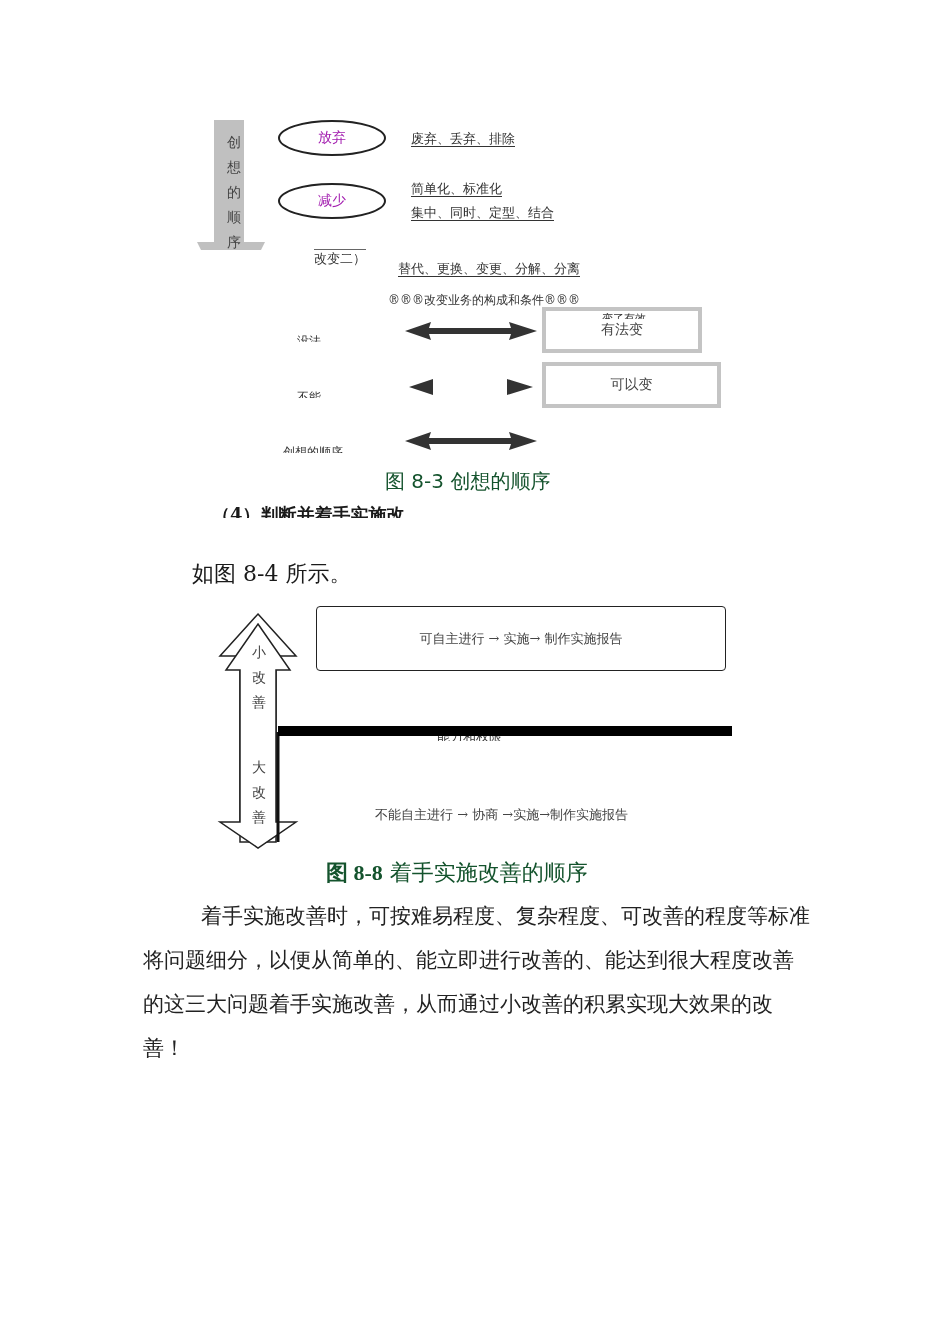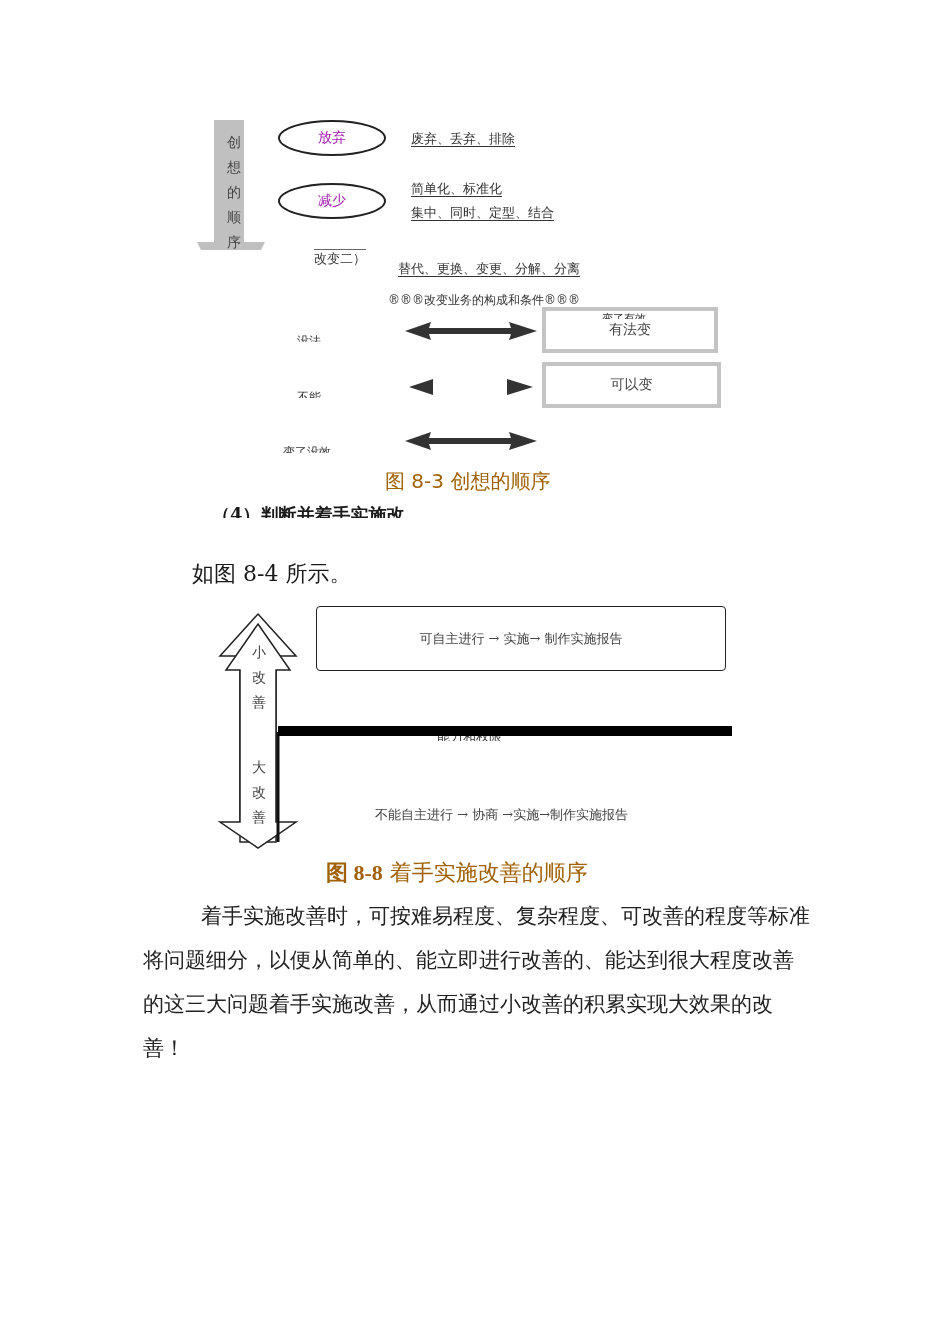--- a/index.html
+++ b/index.html
@@ -6,21 +6,21 @@
   body { width:950px; height:1344px; position:relative; overflow:hidden;
          font-family:"DejaVu Serif","Liberation Serif",serif; color:#1a1a1a; }
   .abs { position:absolute; }
   .small { font-size:13px; color:#333; }
   .u { text-decoration:underline; text-underline-offset:3px; }
   .ellipse { position:absolute; border:2px solid #222; border-radius:50%;
              display:flex; align-items:center; justify-content:center; font-size:14px; color:#a21caf; background:#fff; }
   .gbox { position:absolute; border:4px solid #c4c4c4; background:#fff;
           display:flex; align-items:center; justify-content:center; font-size:14px; color:#444; box-sizing:border-box; overflow:hidden; }
   .clip { position:absolute; overflow:hidden; font-size:12px; color:#333; white-space:nowrap; }
-  .caption { font-size:22px; color:#a16207; }
+  .caption { font-size:22px; color:#14532d; }
   .para { font-size:21px; line-height:44px; color:#222; position:absolute; left:143px; width:670px; }
   .vtext { position:absolute; font-size:14px; color:#444; line-height:25px; width:20px; text-align:center; }
 </style>
 </head>
 <body>
 
 <div>
 
   <svg class="abs" style="left:197px;top:120px" width="70" height="132">
     <polygon points="17,0 47,0 47,122 68,122 64,130 4,130 0,122 17,122" fill="#c0c0c0"></polygon>
@@ -40,34 +40,34 @@
   <div class="abs small u" style="left:411px;top:180px">简单化、标准化</div>
   <div class="abs small u" style="left:411px;top:204px">集中、同时、定型、结合</div>
 
   <div class="abs small" style="left:314px;top:249px;border-top:1px solid #666">改变二）</div>
   <div class="abs small u" style="left:398px;top:260px">替代、更换、变更、分解、分离</div>
 
   <div class="abs" style="left:388px;top:292px;font-size:12px;color:#333">®®®改变业务的构成和条件®®®</div>
 
   <div class="clip" style="left:297px;top:334px;height:8px;line-height:14px">没法</div>
   <div class="clip" style="left:297px;top:390px;height:8px;line-height:14px">不能</div>
-  <div class="clip" style="left:283px;top:445px;height:8px;line-height:14px">变了没效</div>
+  <div class="clip" style="left:283px;top:445px;height:8px;line-height:14px">创想的顺序</div>
 
   <svg class="abs" style="left:405px;top:320px" width="132" height="22">
     <polygon points="0,11 26,2 24,8 106,8 104,2 132,11 104,20 106,14 24,14 26,20" fill="#333"></polygon>
   </svg>
   <svg class="abs" style="left:405px;top:376px" width="132" height="22">
     <polygon points="4,11 28,3 28,19" fill="#333"></polygon>
     <polygon points="128,11 102,3 102,19" fill="#333"></polygon>
   </svg>
   <svg class="abs" style="left:405px;top:430px" width="132" height="22">
     <polygon points="0,11 26,2 24,8 106,8 104,2 132,11 104,20 106,14 24,14 26,20" fill="#333"></polygon>
   </svg>
 
-  <div class="gbox" style="left:542px;top:307px;width:176px;height:46px">
+  <div class="gbox" style="left:542px;top:307px;width:160px;height:46px">
     <div class="clip" style="left:56px;top:2px;height:6px;line-height:12px;font-size:11px">变了有效</div>
     <span>有法变</span>
   </div>
   <div class="gbox" style="left:542px;top:362px;width:179px;height:46px">
     <span>可以变</span>
   </div>
 
   <div class="abs caption" style="left:385px;top:468px;font-family:'DejaVu Sans','Liberation Sans',sans-serif;font-size:20px">图 8-3 创想的顺序</div>
 </div>
 

